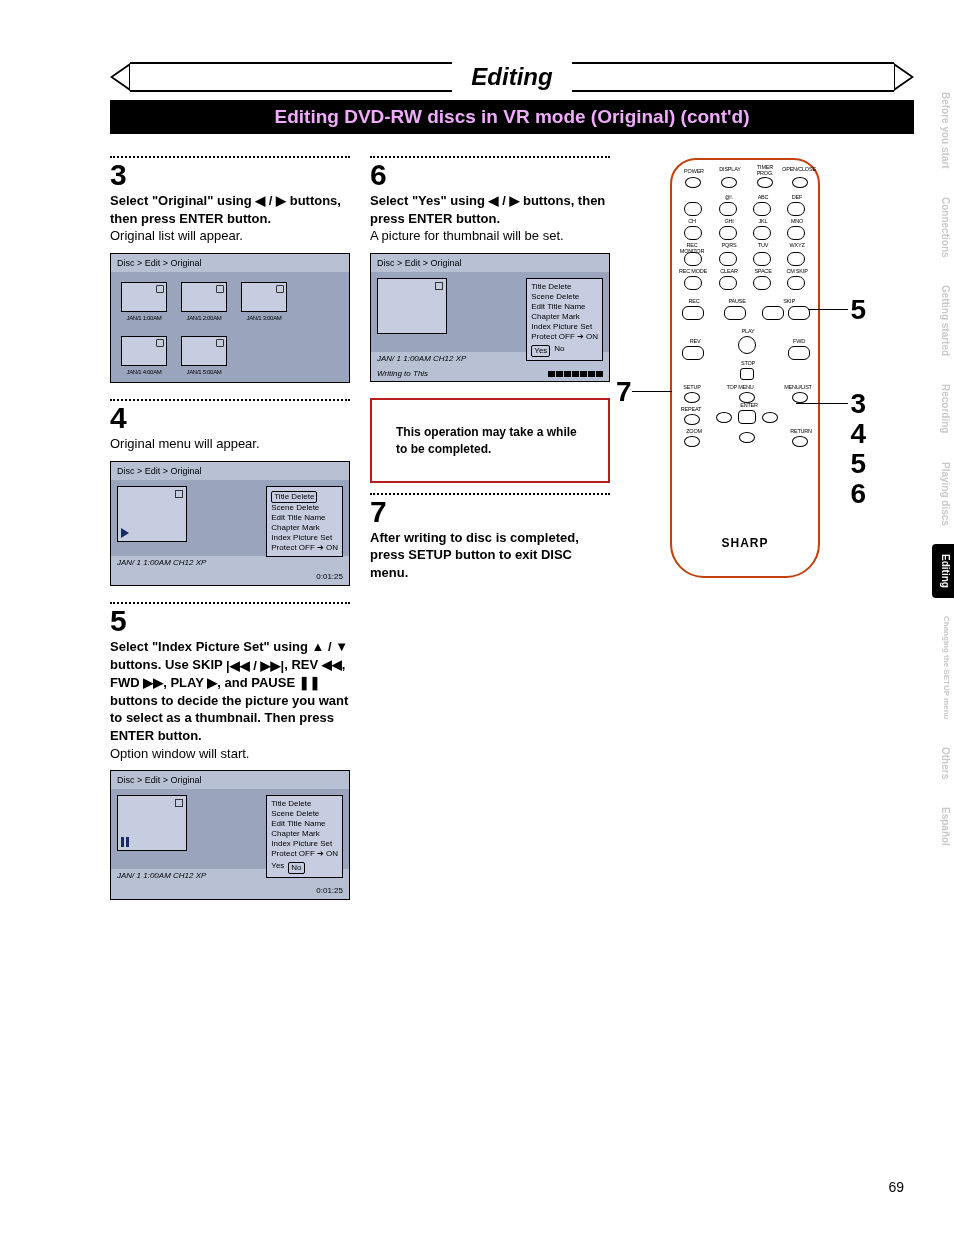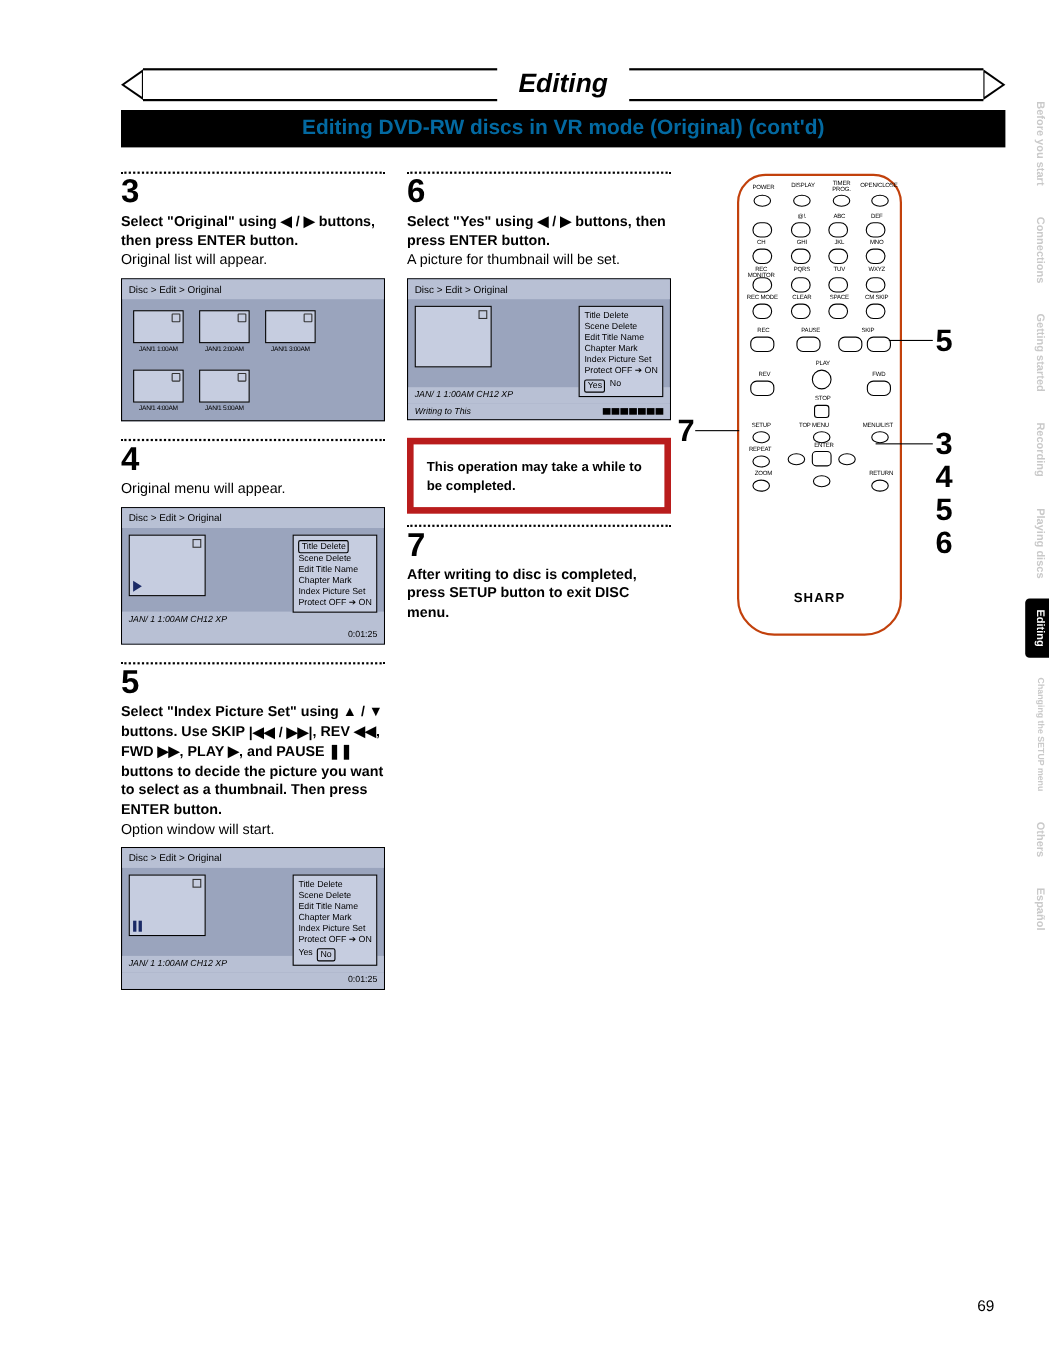--- a/index.html
+++ b/index.html
@@ -6,21 +6,21 @@
   body { font-family: Arial, Helvetica, sans-serif; background: #fff; width: 954px; height: 1235px; position: relative; color: #000; }
   .page { position: relative; width: 100%; height: 100%; padding: 60px 40px 40px 110px; }
   .title-bar { position: relative; margin-bottom: 6px; height: 34px; }
   .title-bar .lt { position:absolute; left:0; top:50%; width:0;height:0;border-top:14px solid transparent;border-bottom:14px solid transparent;border-right:20px solid #000; transform:translateY(-50%);}
   .title-bar .lt::after{content:"";position:absolute;left:3px;top:-11px;border-top:11px solid transparent;border-bottom:11px solid transparent;border-right:16px solid #fff;}
   .title-bar .rt { position:absolute; right:0; top:50%; width:0;height:0;border-top:14px solid transparent;border-bottom:14px solid transparent;border-left:20px solid #000; transform:translateY(-50%);}
   .title-bar .rt::after{content:"";position:absolute;right:3px;top:-11px;border-top:11px solid transparent;border-bottom:11px solid transparent;border-left:16px solid #fff;}
   .title-bar .line { position:absolute; left:20px; right:20px; height:2px; background:#000;}
   .title-bar .line.t{top:2px;} .title-bar .line.b{bottom:2px;}
   .title-bar h1 { text-align:center; font-weight:bold; font-size:24px; font-style:italic; line-height:34px; background:#fff; width:120px; margin:0 auto; position:relative; z-index:2;}
-  .subhead { background:#000; color:#0369a1; text-align:center; font-weight:bold; font-size:19px; padding:6px 0; margin-bottom:18px; }
+  .subhead { background:#000; color:#f0abfc; text-align:center; font-weight:bold; font-size:19px; padding:6px 0; margin-bottom:18px; }
   .cols { display:flex; gap:20px; }
   .col { width: 240px; font-size:13px; line-height:1.35; }
   .dots { border-top: 2px dotted #000; margin: 4px 0 2px 0; }
   .stepnum { font-size:30px; font-weight:bold; line-height:1; margin-bottom:2px;}
   .col b { font-weight:bold; }
   .screen { border:1px solid #000; background:#9aa4bd; margin:8px 0 16px 0; font-size:9px; color:#000; }
   .screen .bc { background:#b8c0d4; padding:3px 6px; }
   .screen .body { padding:6px; position:relative; min-height:86px; }
   .thumbs { display:flex; flex-wrap:wrap; gap:14px; padding:4px 4px 0 4px;}
   .thumb { width:46px; }
@@ -28,21 +28,21 @@
   .thumb .img::after{content:"";position:absolute;right:2px;top:2px;width:6px;height:6px;border:1px solid #333;border-radius:1px;}
   .thumb .cap { font-size:6px; text-align:center; margin-top:2px; letter-spacing:-0.3px;}
   .menu { position:absolute; right:6px; top:6px; background:#c6cde0; border:1px solid #000; padding:3px 4px; font-size:8px; line-height:1.25;}
   .menu div { white-space:nowrap; }
   .menu .sel { border:1px solid #000; border-radius:2px; padding:0 2px; display:inline-block; margin-top:1px;}
   .menu .row-sel { display:flex; gap:4px; margin-top:2px;}
   .screen .foot { background:#b8c0d4; padding:2px 6px; font-size:8px; display:flex; justify-content:space-between; align-items:center;font-style:italic;}
   .screen .foot2 { background:#b8c0d4; padding:2px 6px; font-size:8px; text-align:right;}
   .prog { display:flex; gap:1px; margin-left:4px;}
   .prog span{width:7px;height:6px;background:#000;display:inline-block;}
-  .callout { border:6px solid #b91c1c; padding:12px; font-size:12px; font-weight:bold; background:#fff; margin:8px 0 10px 0;}
+  .callout { border:2px solid #b91c1c; padding:24px; font-size:12px; font-weight:bold; background:#fff; margin:8px 0 10px 0;}
   .preview { background:#c6cde0; border:1px solid #000; width:70px; height:56px; position:relative;}
   .preview .sq{position:absolute;right:3px;top:3px;width:8px;height:8px;border:1px solid #333;}
   .preview .tri{position:absolute;left:3px;bottom:3px;width:0;height:0;border-top:5px solid transparent;border-bottom:5px solid transparent;border-left:8px solid #1a2a66;}
   .preview .pause{position:absolute;left:3px;bottom:3px;display:flex;gap:2px;}
   .preview .pause span{width:3px;height:10px;background:#1a2a66;display:inline-block;}
   .glyph{display:inline-block;vertical-align:-1px;}
   
   .remote-col { width: 230px; position:relative; display:flex; align-items:flex-start; justify-content:center;}
   .remote { width:150px; height:420px; border:2px solid #c2410c; border-radius:26px 26px 34px 34px; position:relative; background:#fff; margin-top:6px;}
   .rbtn{position:absolute;border:1px solid #000;border-radius:50%;width:16px;height:11px;}

